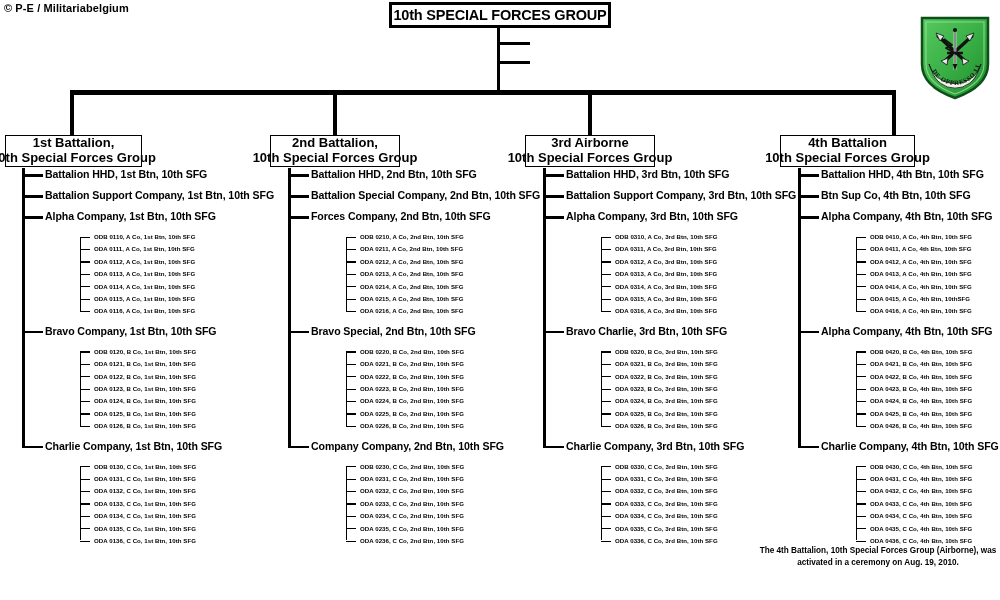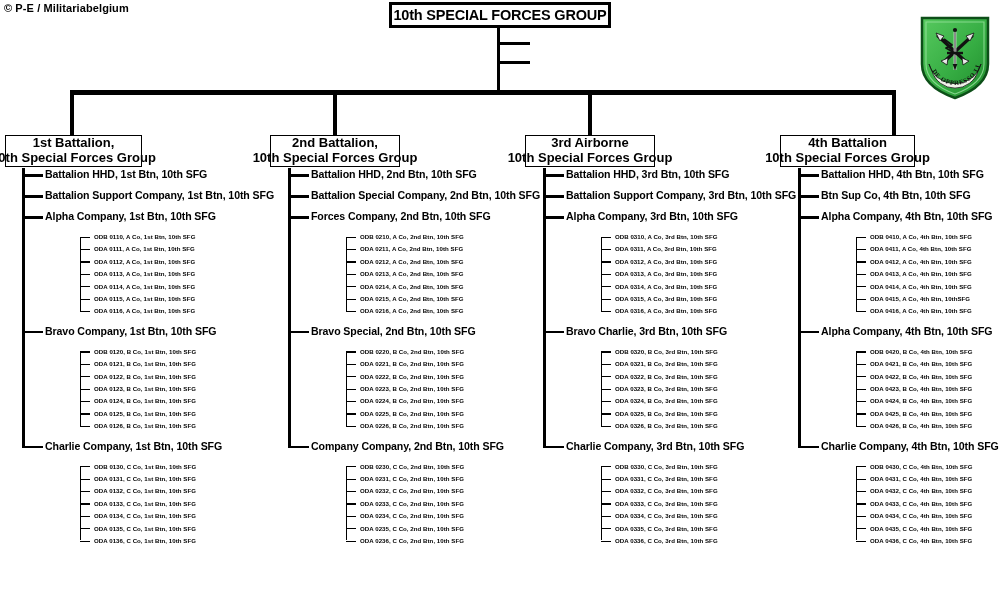--- a/index.html
+++ b/index.html
@@ -374,13 +374,14 @@
       <polyline points="26,27 34,33 28,36 40,43" fill="none" stroke="#111" stroke-width="1.8" stroke-linejoin="round"></polyline>
 
       <path id="mpath" d="M12 54 A26 26 0 0 0 62 54" fill="none"></path>
       <path d="M11 52 A27 27 0 0 0 63 52 l-3 7 A24 24 0 0 1 14 59 Z" fill="#f2f2ea" stroke="#111" stroke-width=".8"></path>
       <text font-size="6.4" font-family="'Liberation Serif', serif" font-weight="bold" fill="#111" letter-spacing="0.7">
         <textPath href="#mpath" startOffset="8%">DE OPPRESSO LIBER</textPath>
       </text>
     </svg>
   </div>
 
+  <div class="note">The 4th Battalion, 10th Special Forces Group (Airborne), was activated in a ceremony on Aug. 19, 2010.</div>
 </div>
 
 </body></html>

